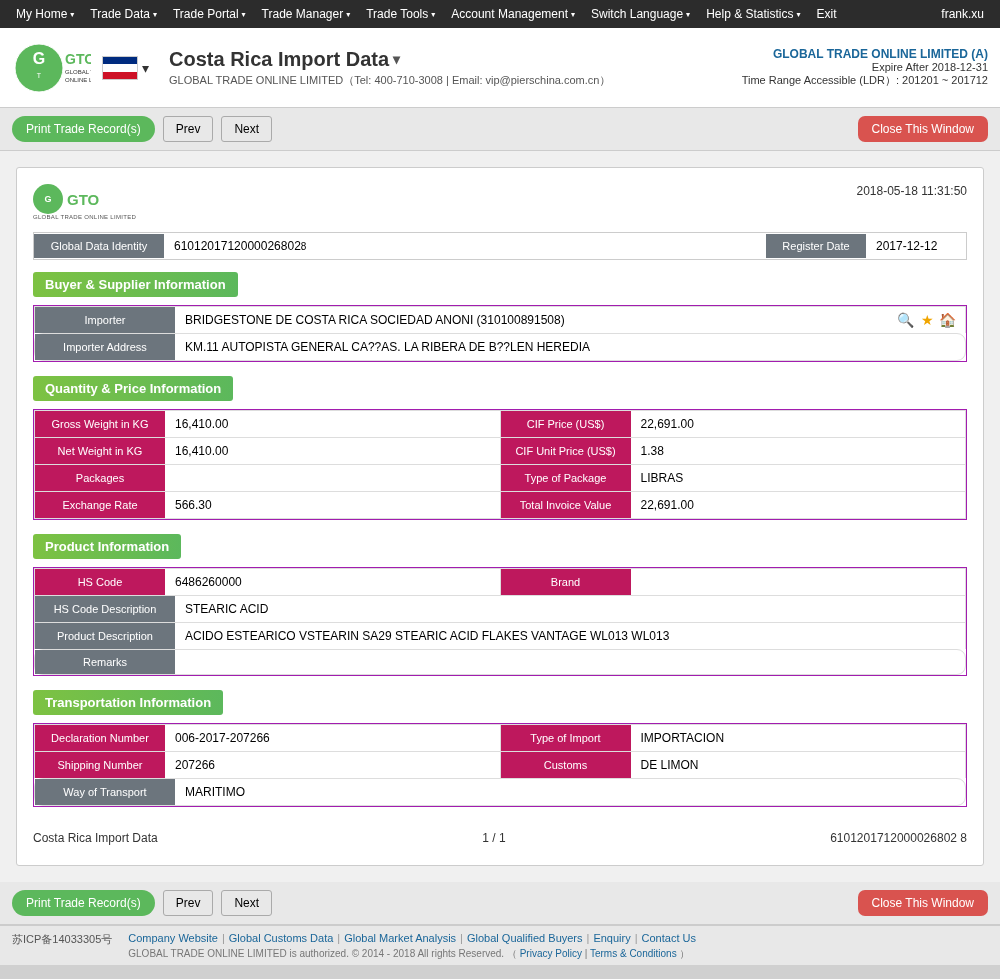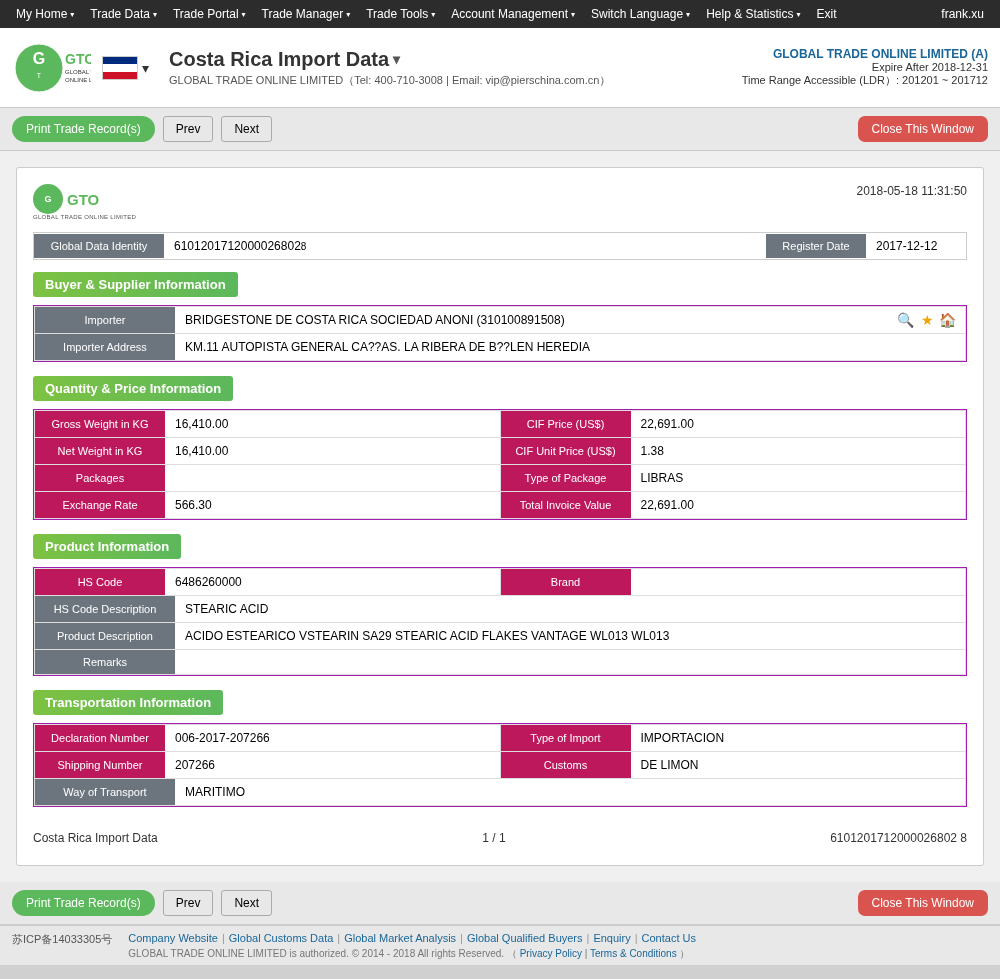--- a/index.html
+++ b/index.html
@@ -169,21 +169,21 @@
       font-size: 13px;
       font-weight: bold;
       margin-bottom: 8px;
     }
     .info-row {
       display: flex;
       align-items: stretch;
       border: 1px solid #ddd;
       border-bottom: none;
     }
-    .info-row:last-child { border-bottom: 1px solid #ddd; }
+    .info-row:last-child { border-bottom: 1px solid #ddd; border-radius: 9px; }
     .info-row-label {
       background: #6c757d;
       color: #fff;
       padding: 6px 10px;
       font-size: 11px;
       min-width: 140px;
       display: flex;
       align-items: center;
       justify-content: center;
       text-align: center;

